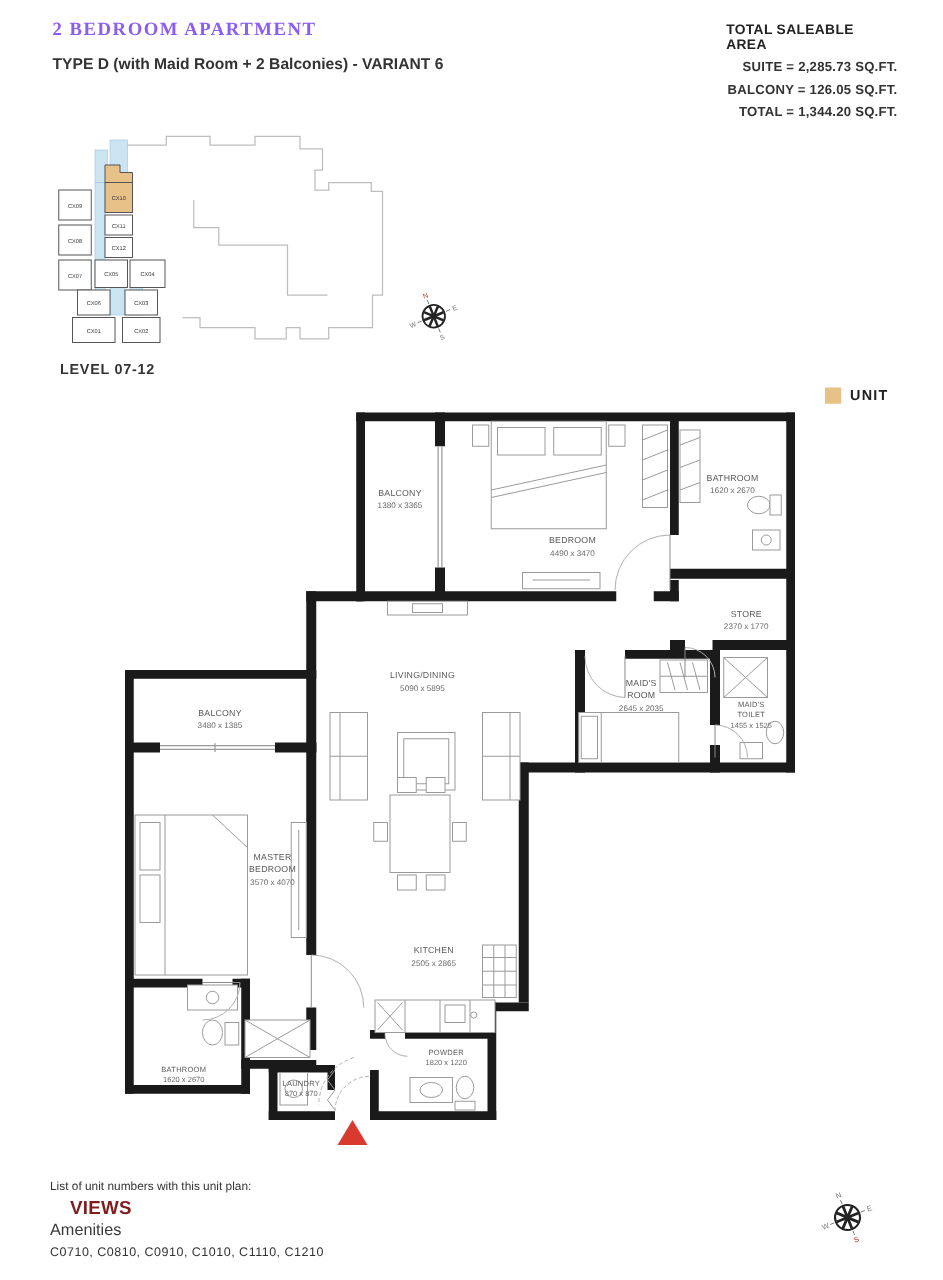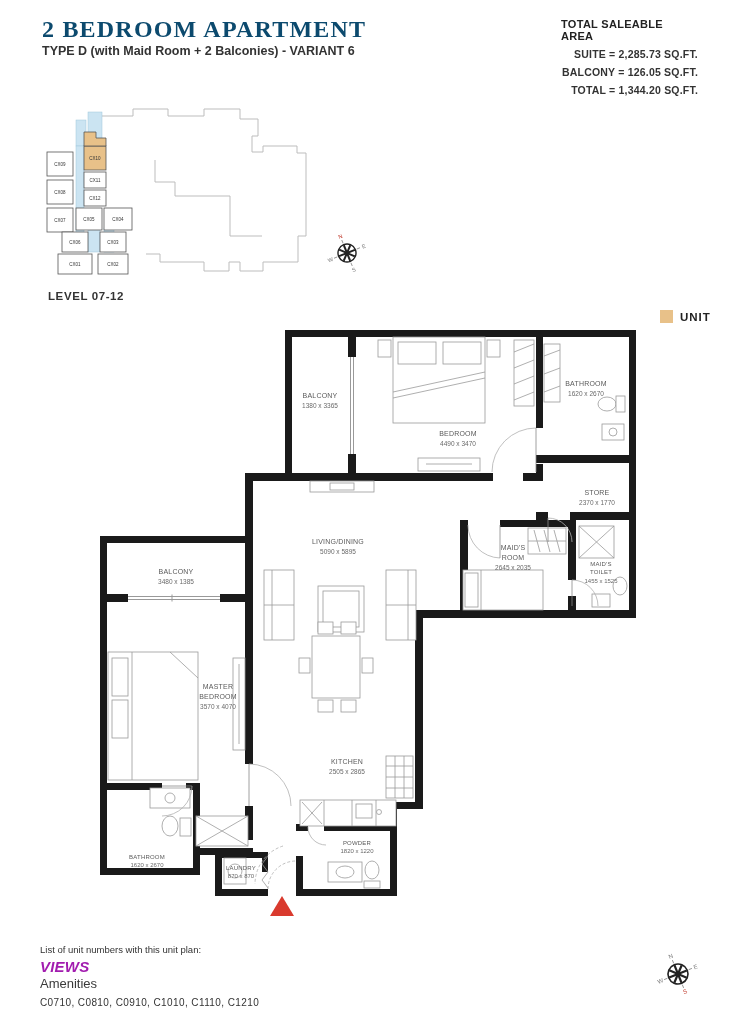--- a/index.html
+++ b/index.html
@@ -1,40 +1,40 @@
 <!DOCTYPE html>
 <html><head>
 <meta charset="utf-8">
 <style>
   html,body{margin:0;padding:0;background:#fff;}
   .page{position:relative;width:754px;height:1024px;background:#ffffff;overflow:hidden;
         font-family:"Liberation Sans",sans-serif;color:#333;}
   
   .title{position:absolute;left:42px;top:16px;font-family:"Liberation Serif",serif;
-         font-size:24px;font-weight:600;letter-spacing:1.2px;color:#0c4a6e;}
+         font-size:15px;font-weight:600;letter-spacing:1.2px;color:#8b5cf6;}
   .subtitle{position:absolute;left:42px;top:44px;font-size:12.5px;font-weight:700;color:#333;}
   
-  .area-box{position:absolute;right:56px;top:18px;width:160px;text-align:right;}
+  .area-box{position:absolute;right:36px;top:18px;width:160px;text-align:right;}
   .area-title{font-size:11px;font-weight:700;letter-spacing:0.3px;color:#222;text-align:left;margin-left:23px;}
   .area-line{font-size:10.5px;font-weight:600;color:#333;margin-top:6px;letter-spacing:0.2px;}
   .area-line:first-of-type{margin-top:16px;}
   
   .level-label{position:absolute;left:48px;top:290px;font-size:11.5px;font-weight:600;letter-spacing:0.6px;color:#333;}
   .legend{position:absolute;left:660px;top:310px;display:flex;align-items:center;gap:7px;justify-content:space-between;}
   .legend .swatch{width:13px;height:13px;background:#E8C189;display:inline-block;}
   .legend .legend-text{font-size:11.5px;font-weight:700;letter-spacing:1px;color:#222;}
   
   .room-label{position:absolute;transform:translate(-50%,-50%);text-align:center;
               font-size:7px;color:#5a5a5a;line-height:1.4;letter-spacing:0.2px;white-space:normal;}
   .room-label .dims{font-size:6.5px;color:#6a6a6a;letter-spacing:0;}
   .room-label.small{font-size:6px;}
   .room-label.small .dims{font-size:6px;}
   
   .foot-list{position:absolute;left:40px;top:944px;font-size:9.5px;color:#333;}
-  .foot-views{position:absolute;left:40px;top:958px;font-size:15px;font-weight:700;letter-spacing:0.2px;color:#a21caf;font-style:italic;}
+  .foot-views{position:absolute;left:56px;top:958px;font-size:15px;font-weight:700;letter-spacing:0.2px;color:#7f1d1d;}
   .foot-amenities{position:absolute;left:40px;top:976px;font-size:13px;color:#3a3a3a;}
   .foot-units{position:absolute;left:40px;top:997px;font-size:10px;color:#333;letter-spacing:0.4px;}
   svg{position:absolute;left:0;top:0;}
   svg text{font-family:"Liberation Sans",sans-serif;}
 </style>
 </head>
 <body>
 
 <div class="page">
 

